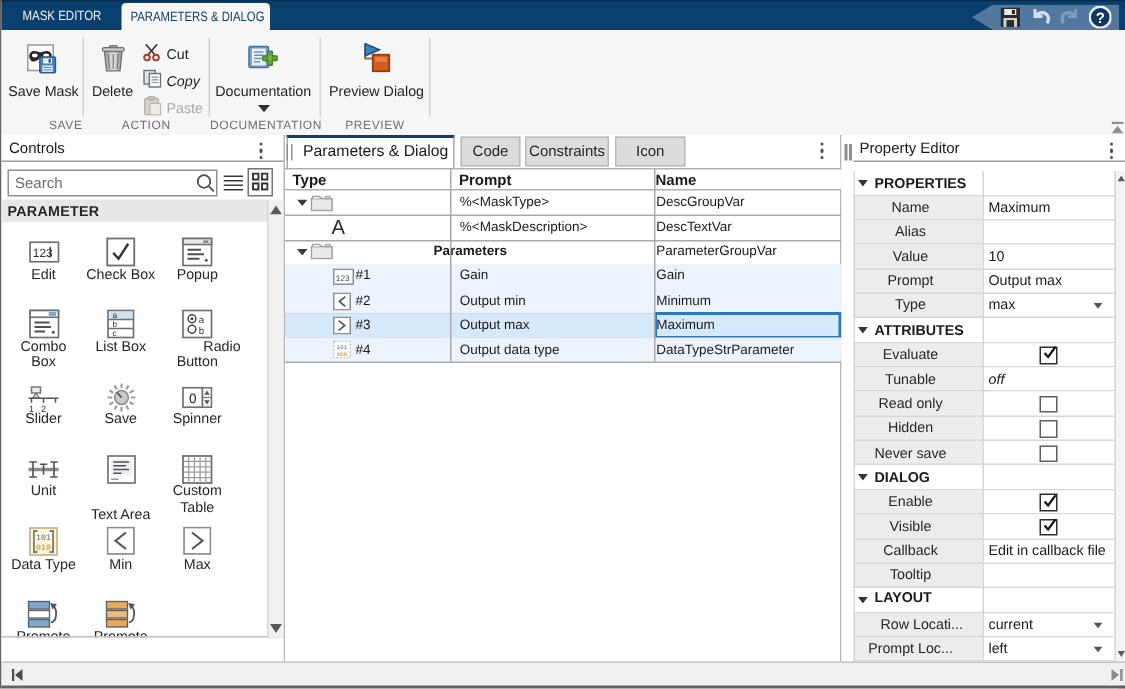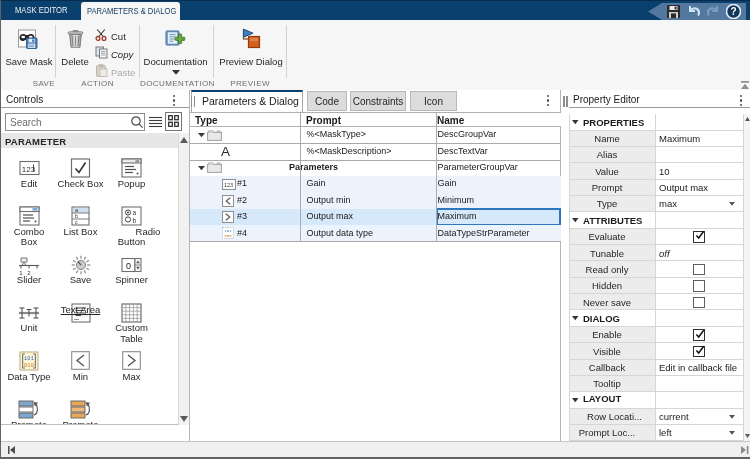--- a/index.html
+++ b/index.html
@@ -331,21 +331,21 @@
       <rect x="1" y="1" width="18" height="18" fill="#fff" stroke="#6f6f6f" stroke-width="1.1"></rect>
       <rect x="3" y="3" width="14" height="11" fill="#eef2f6"></rect>
       <g stroke="#4f4f4f" stroke-width="1">
         <line x1="4.5" y1="5" x2="15" y2="5"></line>
         <line x1="4.5" y1="7.5" x2="13" y2="7.5"></line>
         <line x1="4.5" y1="10" x2="15" y2="10"></line>
         <line x1="4.5" y1="12.5" x2="10" y2="12.5"></line>
       </g>
       <line x1="3" y1="16.5" x2="8" y2="16.5" stroke="#999" stroke-width="1"></line>
     </svg>
-  <div class="abs pallab" style="left:51.5px;top:305px;width:56px;text-decoration:underline;">Text Area</div>
+  <div class="abs pallab" style="left:51.5px;top:339px;width:56px;">Text Area</div>
   <svg class="abs" style="left:120.0px;top:302.7px;" width="21" height="20" viewBox="0 0 21 20">
       <rect x="1" y="1" width="19" height="18" fill="#fff" stroke="#6f6f6f" stroke-width="1.2"></rect>
       <g stroke="#9a9a9a" stroke-width="0.8">
         <line x1="4.8" y1="1" x2="4.8" y2="19"></line>
         <line x1="8.6" y1="1" x2="8.6" y2="19"></line>
         <line x1="12.399999999999999" y1="1" x2="12.399999999999999" y2="19"></line>
         <line x1="16.2" y1="1" x2="16.2" y2="19"></line>
         <line x1="1" y1="4.6" x2="20" y2="4.6"></line>
         <line x1="1" y1="8.2" x2="20" y2="8.2"></line>
         <line x1="1" y1="11.8" x2="20" y2="11.8"></line>

